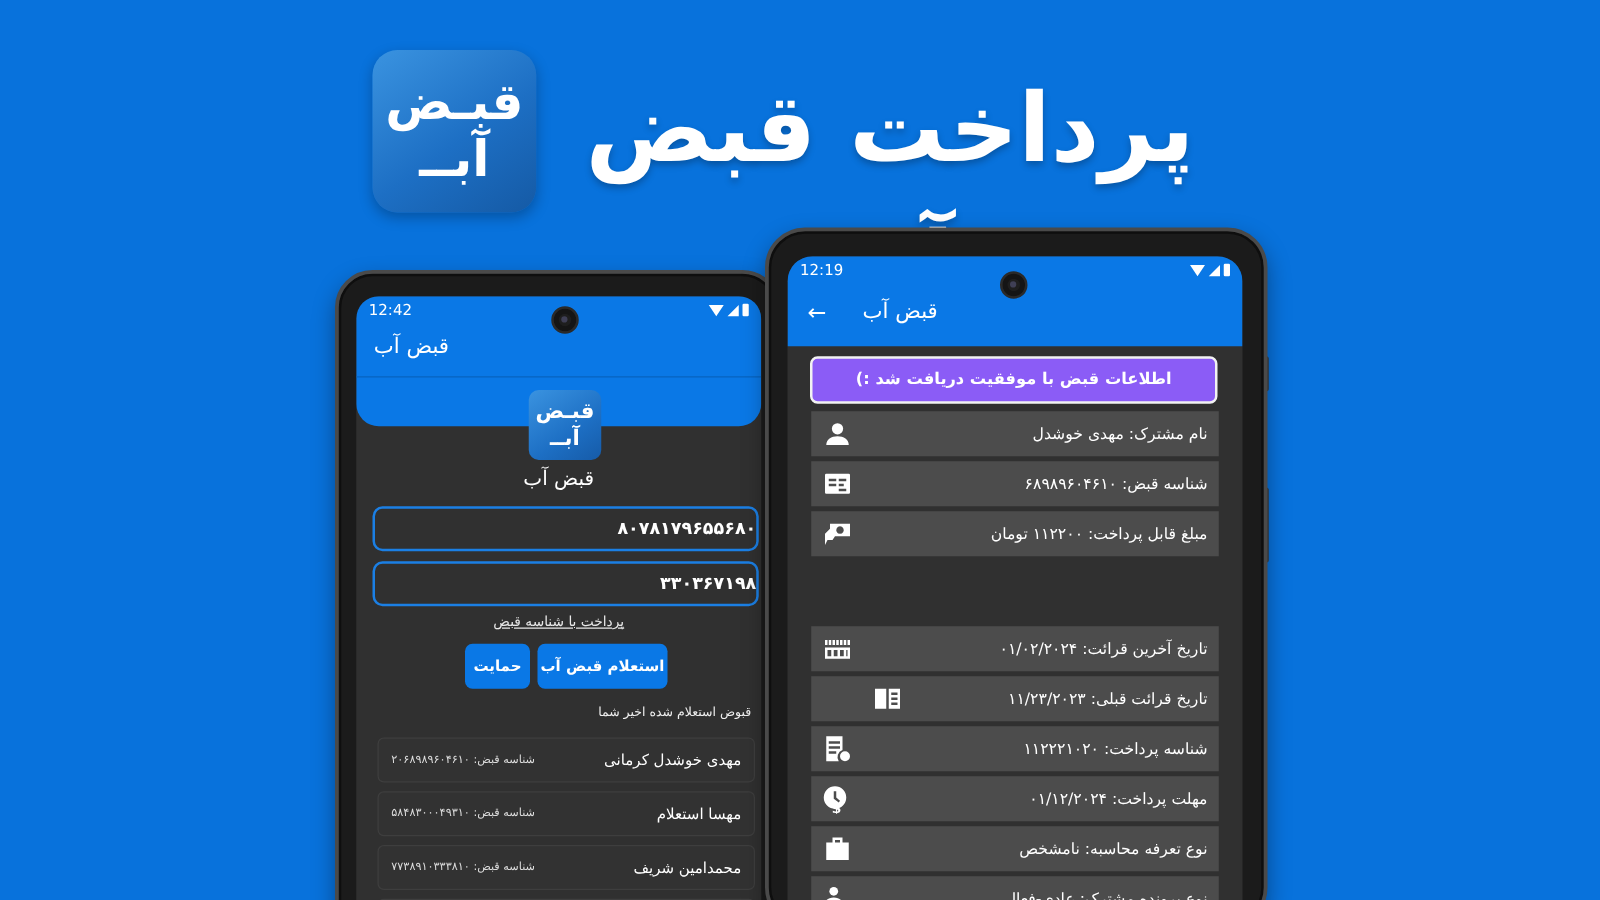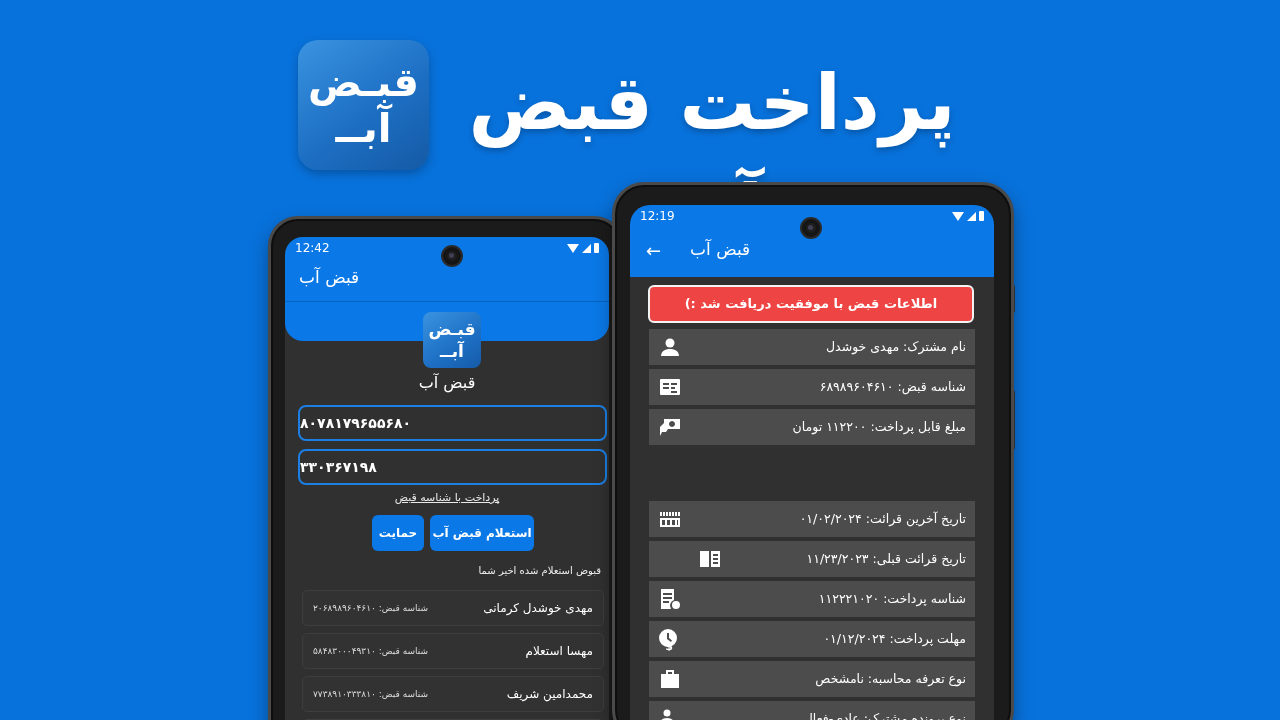--- a/index.html
+++ b/index.html
@@ -79,21 +79,21 @@
   .ls-logo {
     position: absolute; left: 138px; top: 75px; width: 58px; height: 56px; border-radius: 8px;
     background: linear-gradient(145deg, #3a93e0 0%, #1d6fc4 60%, #165ba8 100%);
     color: #fff; font-weight: bold; font-size: 17px; line-height: 22px;
     display: flex; flex-direction: column; align-items: center; justify-content: center;
   }
   .ls-appname { position: absolute; left: 0; right: 0; top: 136px; text-align: center; color: #fff; font-size: 16px; }
   .ls-input {
     position: absolute; left: 13px; width: 309px; height: 36px;
     border: 2px solid #1b7fe4; border-radius: 8px; background: #303030;
-    color: #fff; font-size: 14px; font-weight: bold; text-align: left; line-height: 32px;
+    color: #fff; font-size: 14px; font-weight: bold; text-align: right; line-height: 32px;
   }
   .ls-link { position: absolute; left: 0; right: 0; top: 254px; text-align: center; color: #e8e8e8; font-size: 11px; text-decoration: underline; direction: rtl; }
   .ls-btn {
     position: absolute; height: 36px; border-radius: 6px; background: #0a78e6;
     color: #fff; font-size: 12px; font-weight: bold; text-align: center; line-height: 36px;
   }
   .ls-recent-title { position: absolute; right: 8px; top: 328px; color: #f0f0f0; font-size: 10px; direction: rtl; }
   .ls-item {
     position: absolute; left: 17px; width: 302px; height: 36px;
     border: 1px solid #3e3e3e; border-radius: 5px; background: #323232;
@@ -104,21 +104,21 @@
   .ls-item .code { color: #ddd; font-size: 9px; }
 
   
   .rs-appbar {
     position: absolute; left: 0; top: 0; width: 364px; height: 72px; background: #0a78e6;
   }
   .rs-back { position: absolute; left: 16px; top: 36px; color: #fff; font-size: 18px; line-height: 20px; }
   .rs-title { position: absolute; left: 60px; top: 34px; color: #fff; font-size: 17px; direction: rtl; }
   .rs-banner {
     position: absolute; left: 18px; top: 80px; width: 326px; height: 38px;
-    border: 2px solid #f2f2f2; border-radius: 6px; background: #ef4444;
+    border: 2px solid #f2f2f2; border-radius: 6px; background: #8b5cf6;
     color: #fff; font-size: 13px; font-weight: bold; text-align: center; line-height: 34px; direction: rtl;
   }
   .rs-row {
     position: absolute; left: 19px; width: 326px; background: #4c4c4c;
     display: flex; align-items: center; direction: rtl; padding: 0 9px 0 8px; gap: 36px;
   }
   .rs-row .txt { color: #fff; font-size: 12.5px; flex: 1; text-align: right; line-height: 20px; }
   .rs-row .ico { width: 26px; height: 26px; display: flex; align-items: center; justify-content: center; flex: none; }
   .rs-row .ico svg { width: 24px; height: 24px; fill: #fff; }
 </style>

